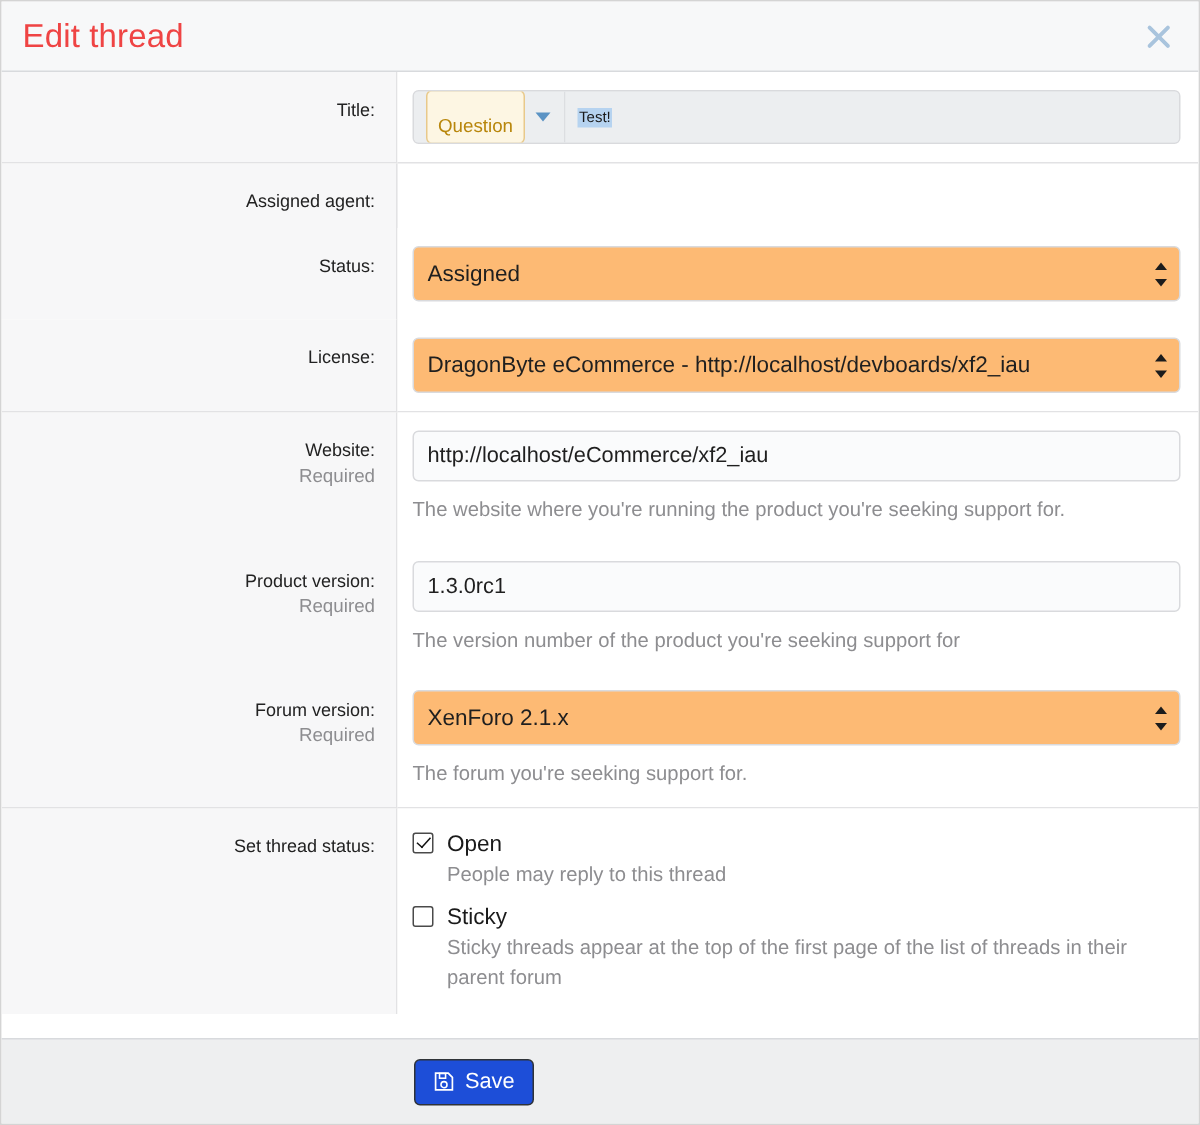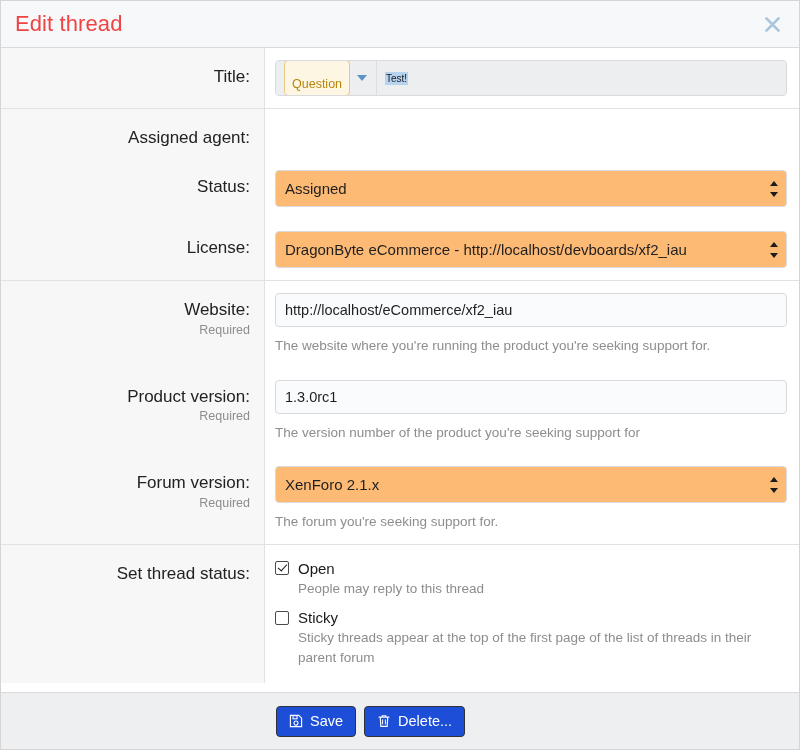--- a/index.html
+++ b/index.html
@@ -68,21 +68,21 @@
     min-width: 264px;
     background: #f7f7f8;
     border-right: 1px solid #e2e2e4;
     text-align: right;
     padding: 18px 14px 10px 10px;
     display: flex;
     flex-direction: column;
     align-items: flex-end;
   }
   .row-label .lbl {
-    font-size: 17px;
+    font-size: 12px;
     color: #222;
     line-height: 1.25;
   }
   .row-label .req {
     font-size: 12.5px;
     color: #8d8d90;
     margin-top: 2px;
     line-height: 1.2;
   }
   .row-field {
@@ -419,26 +419,15 @@
     <button class="btn">
       <span>
         <svg width="14" height="14" viewBox="0 0 16 16" aria-hidden="true">
           <path d="M1.6 1.6 H11.2 L14.4 4.8 V14.4 H1.6 Z" fill="none" stroke="#fff" stroke-width="1.3"></path>
           <rect x="4.6" y="1.9" width="4.6" height="3.6" fill="none" stroke="#fff" stroke-width="1.2"></rect>
           <circle cx="8" cy="10.4" r="2.3" fill="none" stroke="#fff" stroke-width="1.2"></circle>
         </svg>
       </span>
       <span>Save</span>
     </button>
-    <button class="btn">
-      <span>
-        <svg width="14" height="14" viewBox="0 0 16 16" aria-hidden="true">
-          <path d="M2.4 3.6 H13.6" stroke="#fff" stroke-width="1.3" stroke-linecap="round"></path>
-          <path d="M6.0 3.4 V2.0 H10.0 V3.4" fill="none" stroke="#fff" stroke-width="1.2"></path>
-          <path d="M3.7 3.8 L4.4 14.2 H11.6 L12.3 3.8" fill="none" stroke="#fff" stroke-width="1.3"></path>
-          <path d="M6.4 6.2 V11.8 M9.6 6.2 V11.8" stroke="#fff" stroke-width="1.1"></path>
-        </svg>
-      </span>
-      <span>Delete...</span>
-    </button>
   </div>
 
 </div>
 
 </body></html>

